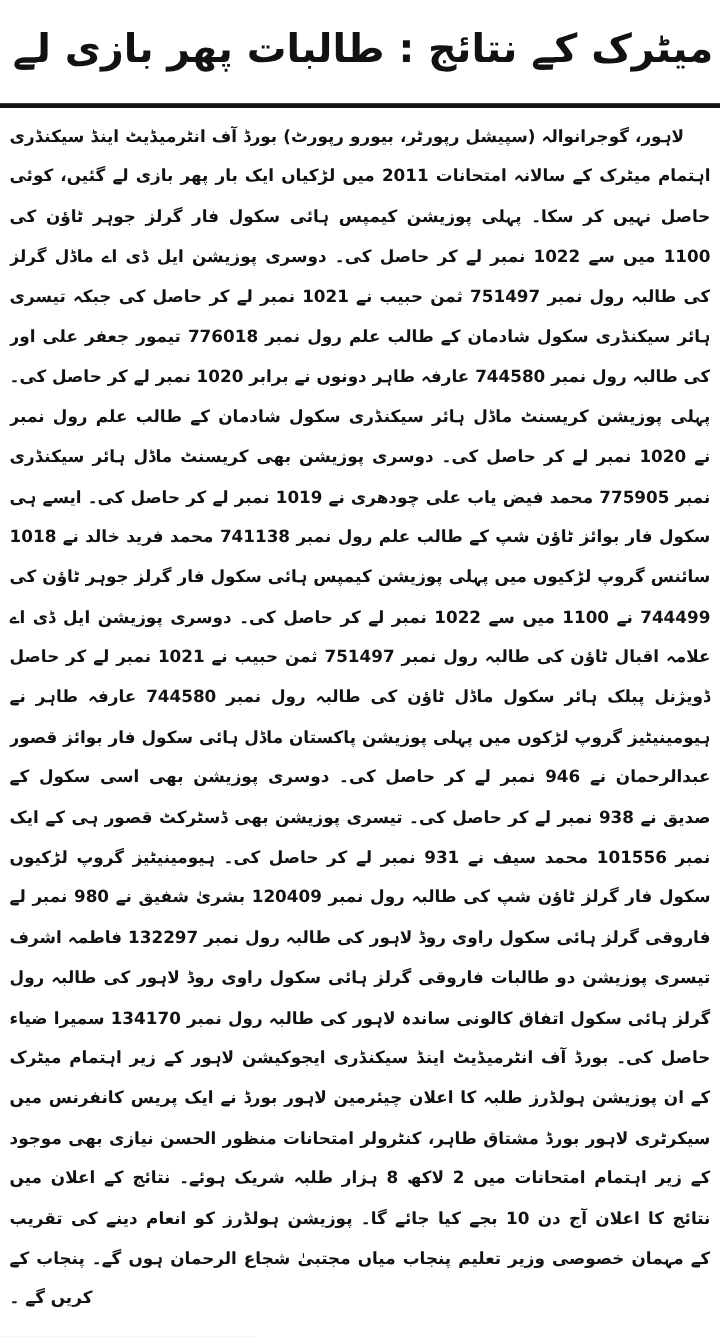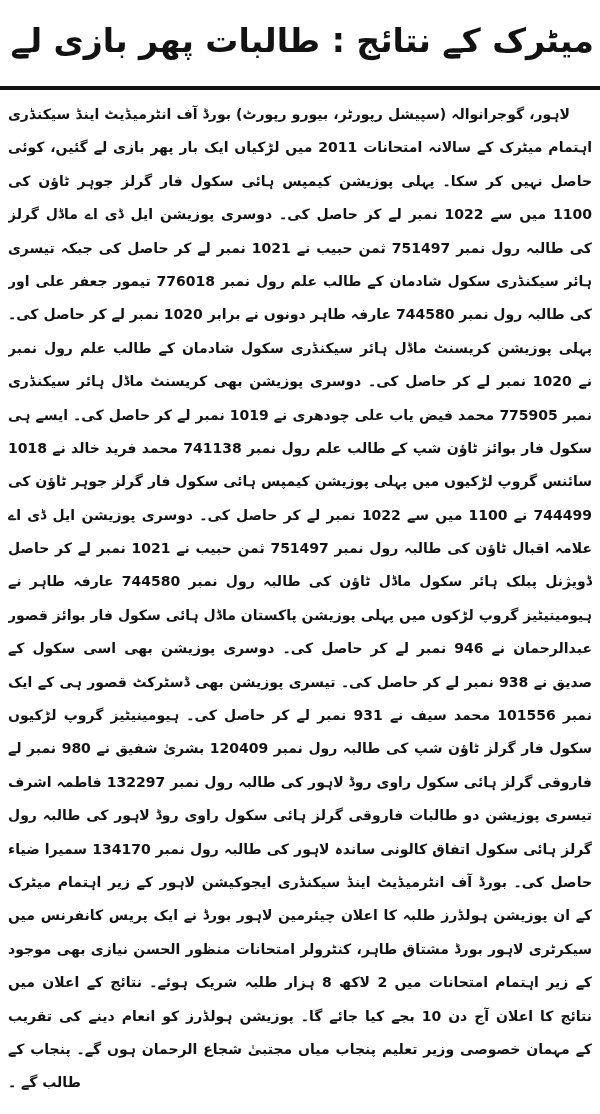--- a/index.html
+++ b/index.html
@@ -80,15 +80,15 @@
       <p class="line">سکول فار گرلز ٹاؤن شپ کی طالبہ رول نمبر 120409 بشریٰ شفیق نے 980 نمبر لے کر حاصل کی۔ دوسری پوزیشن</p>
       <p class="line">فاروقی گرلز ہائی سکول راوی روڈ لاہور کی طالبہ رول نمبر 132297 فاطمہ اشرف نے 977 نمبر لے کر حاصل کی۔</p>
       <p class="line">تیسری پوزیشن دو طالبات فاروقی گرلز ہائی سکول راوی روڈ لاہور کی طالبہ رول نمبر 131954 رابعہ شہزاد اور اے وی</p>
       <p class="line">گرلز ہائی سکول اتفاق کالونی ساندہ لاہور کی طالبہ رول نمبر 134170 سمیرا ضیاء دونوں نے برابر 975 نمبر لے کر</p>
       <p class="line">حاصل کی۔ بورڈ آف انٹرمیڈیٹ اینڈ سیکنڈری ایجوکیشن لاہور کے زیر اہتمام میٹرک کے سالانہ امتحانات 2011</p>
       <p class="line">کے ان پوزیشن ہولڈرز طلبہ کا اعلان چیئرمین لاہور بورڈ نے ایک پریس کانفرنس میں کیا۔ اس موقع پر ان کے ہمراہ</p>
       <p class="line">سیکرٹری لاہور بورڈ مشتاق طاہر، کنٹرولر امتحانات منظور الحسن نیازی بھی موجود تھے۔ چیئرمین نے بتایا کہ لاہور بورڈ</p>
       <p class="line">کے زیر اہتمام امتحانات میں 2 لاکھ 8 ہزار طلبہ شریک ہوئے۔ نتائج کے اعلان میں کوئی تاخیر نہیں ہوئی۔ باقاعدہ</p>
       <p class="line">نتائج کا اعلان آج دن 10 بجے کیا جائے گا۔ پوزیشن ہولڈرز کو انعام دینے کی تقریب الحمراء ہال نمبر 2 میں ہوگی۔ جس</p>
       <p class="line">کے مہمان خصوصی وزیر تعلیم پنجاب میاں مجتبیٰ شجاع الرحمان ہوں گے۔ پنجاب کے دیگر بورڈز بھی نتائج کا اعلان آج</p>
-      <p class="line">طالب گے ۔</p>
+      <p class="line">کریں گے ۔</p>
     </div>
 </div>
 
 </body></html>

